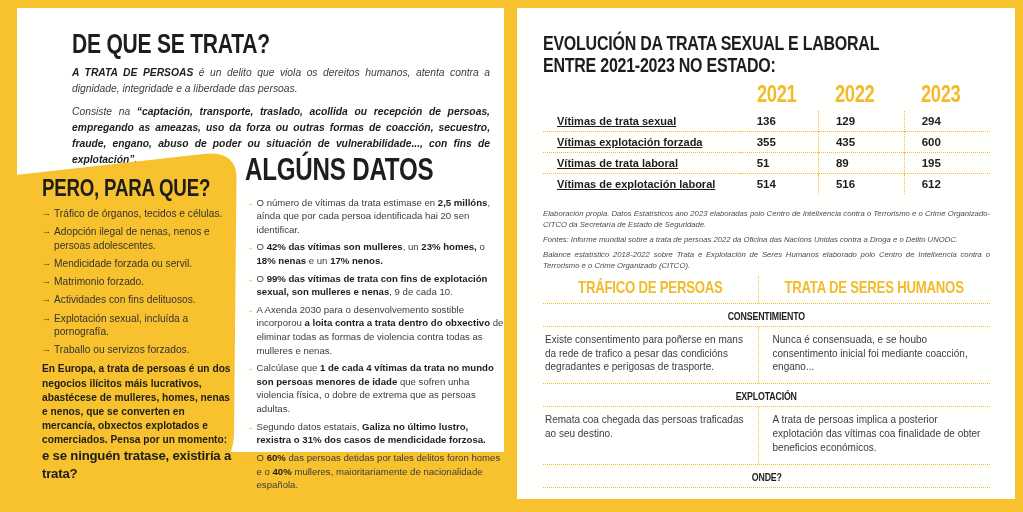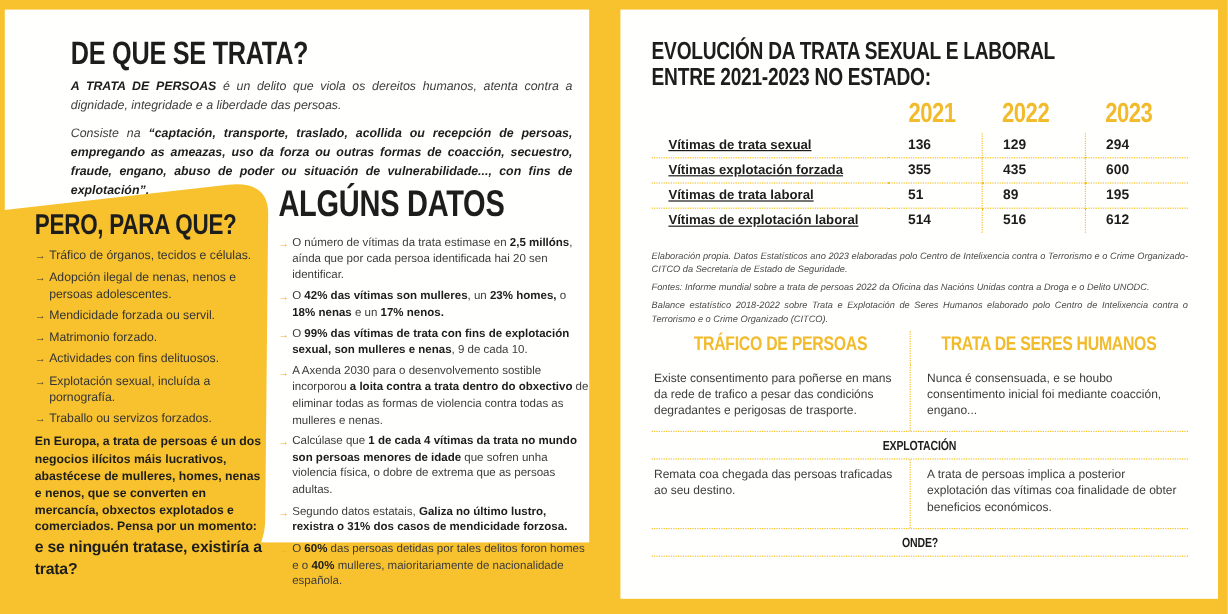--- a/index.html
+++ b/index.html
@@ -1,19 +1,19 @@
 <!DOCTYPE html>
 <html><head>
 <meta charset="utf-8">
 <style>
   html,body{margin:0;padding:0;}
   body{width:1023px;height:512px;font-family:"Liberation Sans",sans-serif;overflow:hidden;}
   .canvas{position:relative;width:1023px;height:512px;background:#F8C22F;overflow:hidden;}
   .page{position:absolute;top:8px;background:#FFFFFE;}
-  .page-left{left:4px;width:487px;height:444px;}
+  .page-left{left:17px;width:487px;height:444px;}
   .page-right{left:517px;width:498px;height:491px;}
 
   
   .hd{display:inline-block;font-weight:800;color:#1D1D1B;white-space:nowrap;
       transform:scaleX(.78);transform-origin:0 50%;letter-spacing:-.3px;line-height:1.05;}
 
   .body-txt{color:#3C3C3B;font-style:italic;}
   .b{font-weight:bold;color:#1D1D1B;}
 
   
@@ -187,20 +187,21 @@
           <p>Balance estatístico 2018-2022 sobre Trata e Explotación de Seres Humanos elaborado polo Centro de Intelixencia contra o Terrorismo e o Crime Organizado (CITCO).</p>
         </div>
 
 
       <div class="compare">
         <div class="cmp-heads">
           <div class="cell"><span class="cmp-head">TRÁFICO DE PERSOAS</span></div>
           <div class="cell"><span class="cmp-head">TRATA DE SERES HUMANOS</span></div>
         </div>
         <div id="compare-sections">
+            <div class="sec-head"><span class="t">CONSENTIMIENTO</span></div>
             <div class="sec-body">
               <div class="cl">Existe consentimento para poñerse en mans da rede de trafico a pesar das condicións degradantes e perigosas de trasporte.</div>
               <div class="cr">Nunca é consensuada, e se houbo consentimento inicial foi mediante coacción, engano...</div>
             </div>
             <div class="sec-head"><span class="t">EXPLOTACIÓN</span></div>
             <div class="sec-body">
               <div class="cl">Remata coa chegada das persoas traficadas ao seu destino.</div>
               <div class="cr">A trata de persoas implica a posterior explotación das vítimas coa finalidade de obter beneficios económicos.</div>
             </div>
             <div class="sec-head"><span class="t">ONDE?</span></div>

